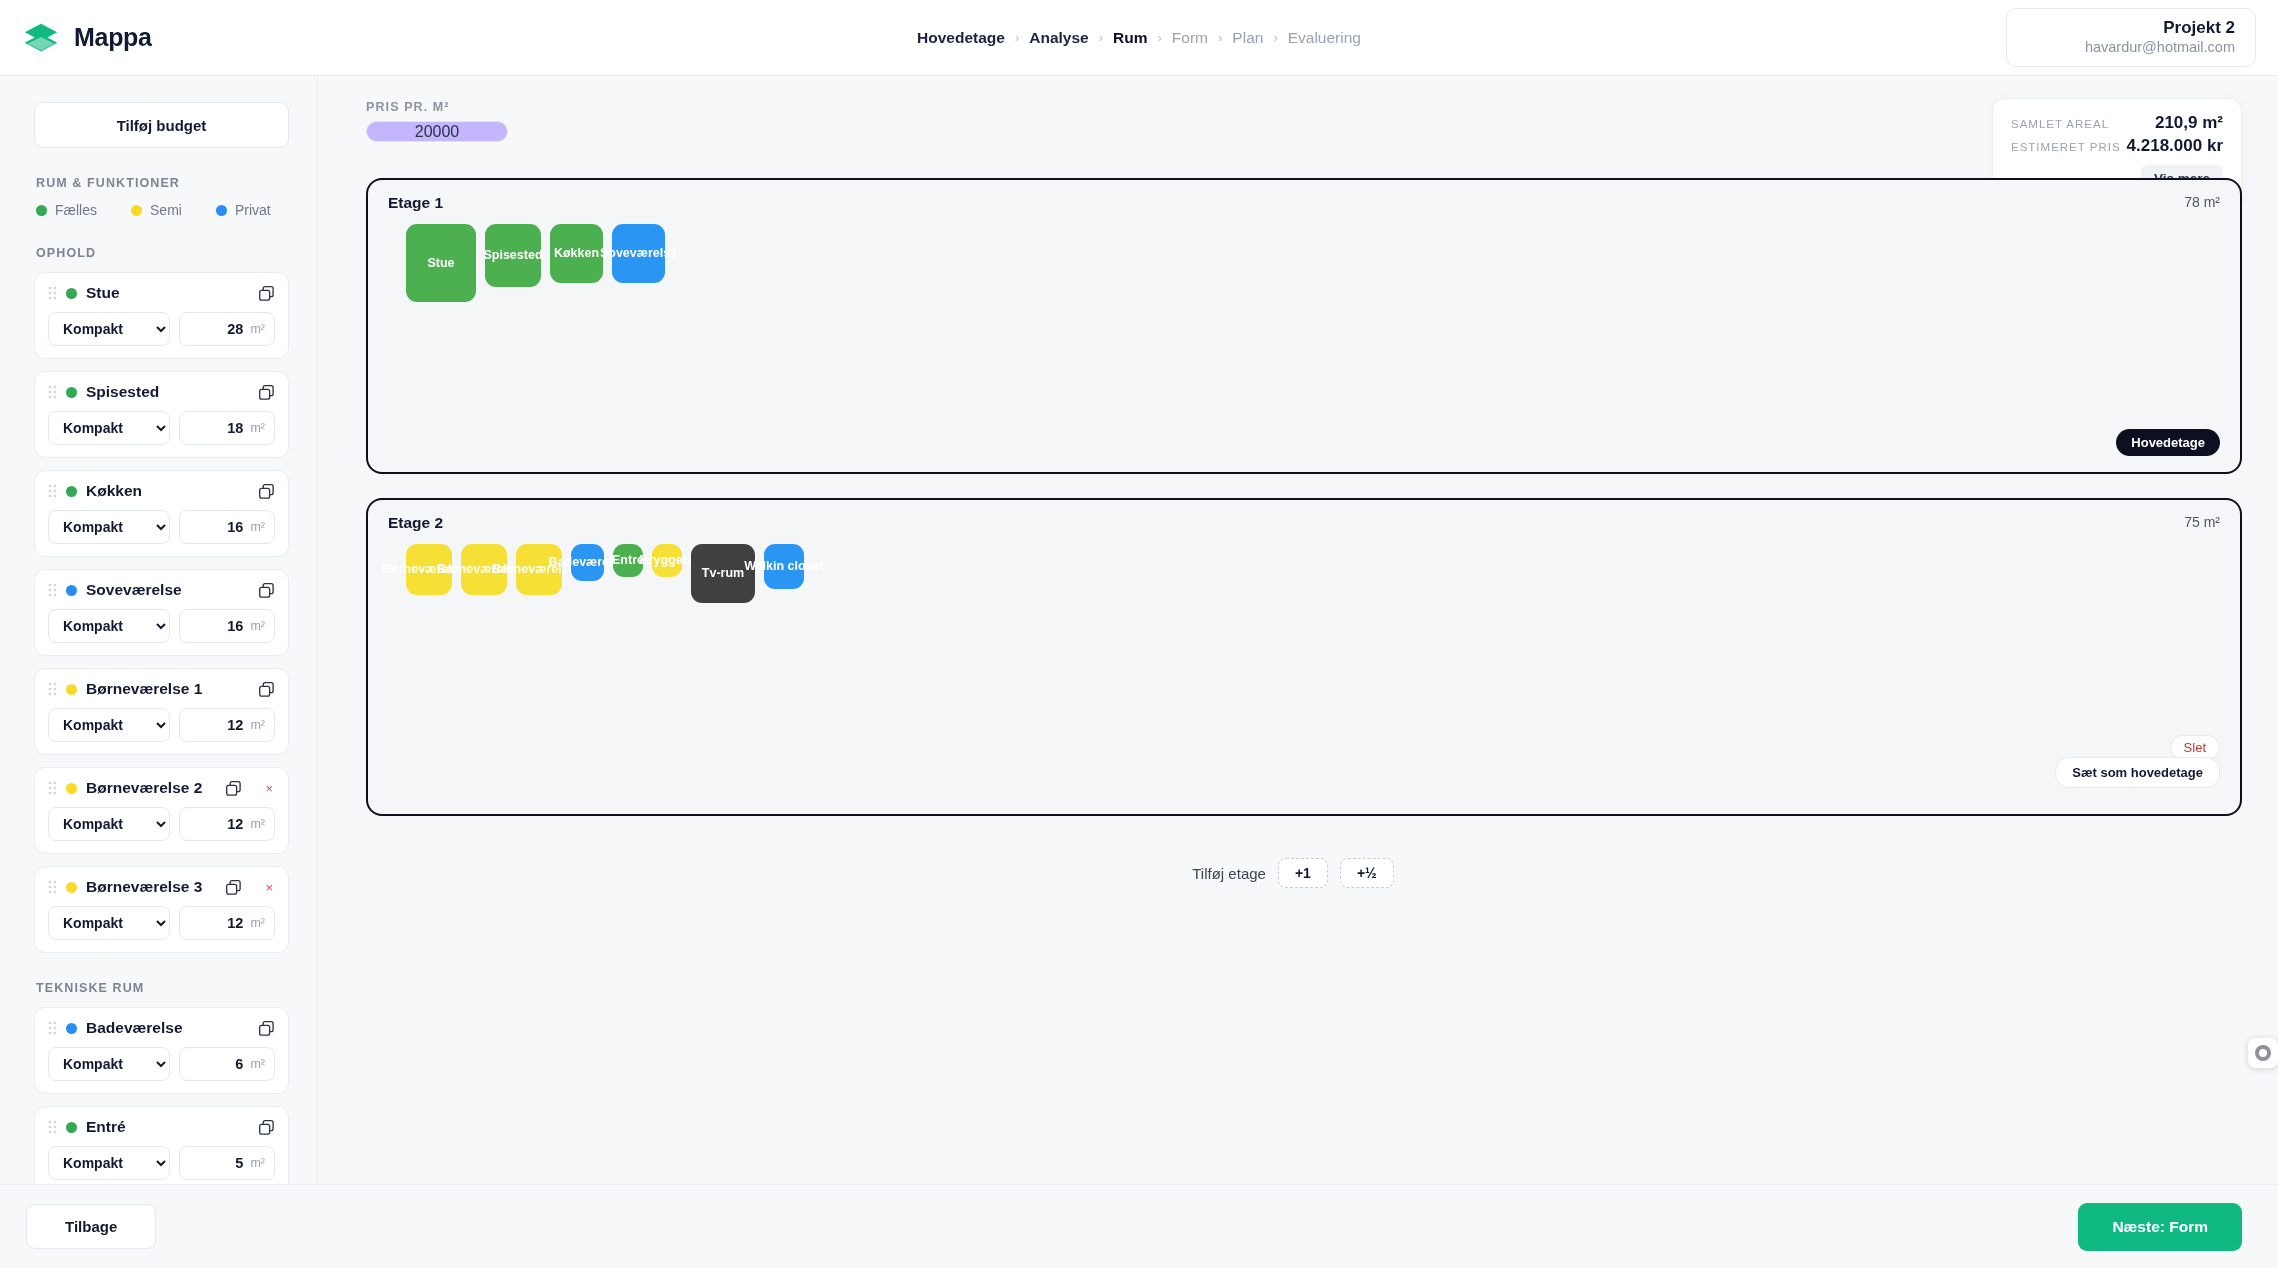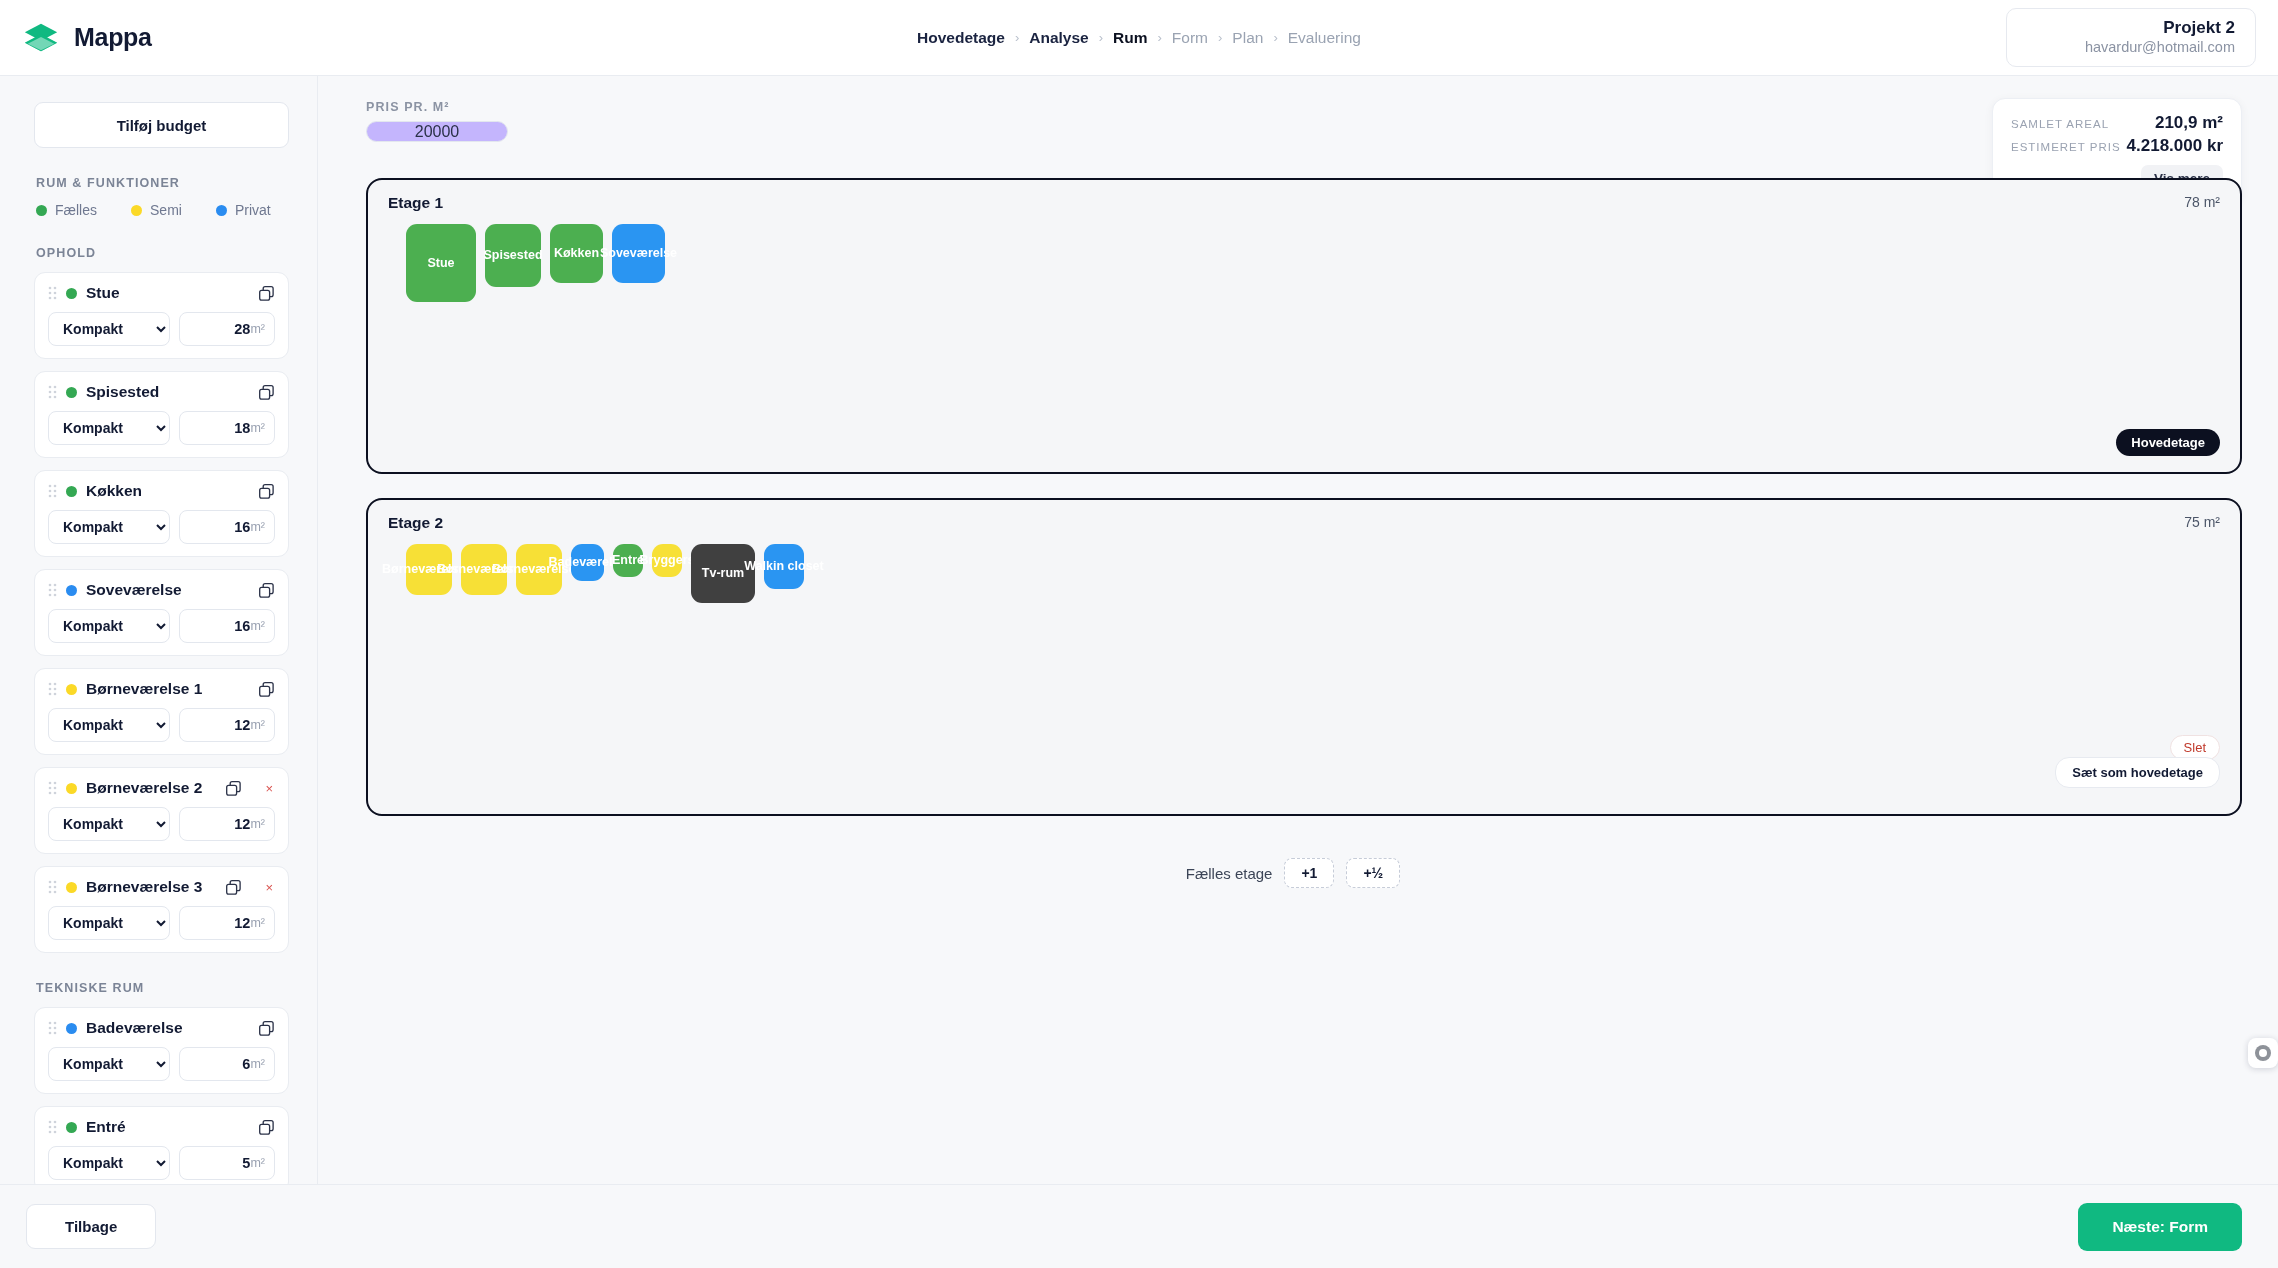--- a/index.html
+++ b/index.html
@@ -79,21 +79,21 @@
   .room-head .spacer { margin-left: auto; }
   .room-controls { display: flex; gap: 9px; }
   .room-select {
     flex: 1 1 auto; height: 34px; border: 1px solid #e3e7ee; border-radius: 8px;
     background: #fff; font-size: 14px; font-weight: bold; color: #121a33;
     font-family: inherit; padding: 0 6px 0 10px; cursor: pointer;
   }
   .area-wrap {
     width: 96px; flex: 0 0 96px; height: 34px; border: 1px solid #e3e7ee; border-radius: 8px;
     background: #fff; display: flex; align-items: center; justify-content: flex-end;
-    padding: 0 9px 0 6px; 
+    padding: 0 9px 0 6px; gap: 7px;
   }
   .area-val {
     width: 46px; border: none; outline: none; text-align: right; font-family: inherit;
     font-size: 14.5px; font-weight: bold; color: #121a33; background: transparent;
   }
   .area-unit { font-size: 12.5px; color: #99a1b1; }
 
   
   .main { flex: 1 1 auto; position: relative; padding: 24px 36px 0 26px; overflow: hidden; }
 
@@ -562,21 +562,21 @@
               <div class="block" style="background:#2a95f2;width:40px;height:45px">
                 <span>Walkin closet</span>
               </div>
             </div>
             <button class="floor-del">Slet</button>
             <button class="floor-setmain">Sæt som hovedetage</button>
           </div>
         </div>
 
       <div class="add-floor">
-        <span class="add-floor-label">Fælles etage</span>
+        <span class="add-floor-label">Tilføj etage</span>
         <button class="btn-add">+1</button>
         <button class="btn-add">+½</button>
       </div>
     </div>
   </div>
 
   <div class="footer">
     <button class="btn-back">Tilbage</button>
     <button class="btn-next">Næste: Form</button>
   </div>

